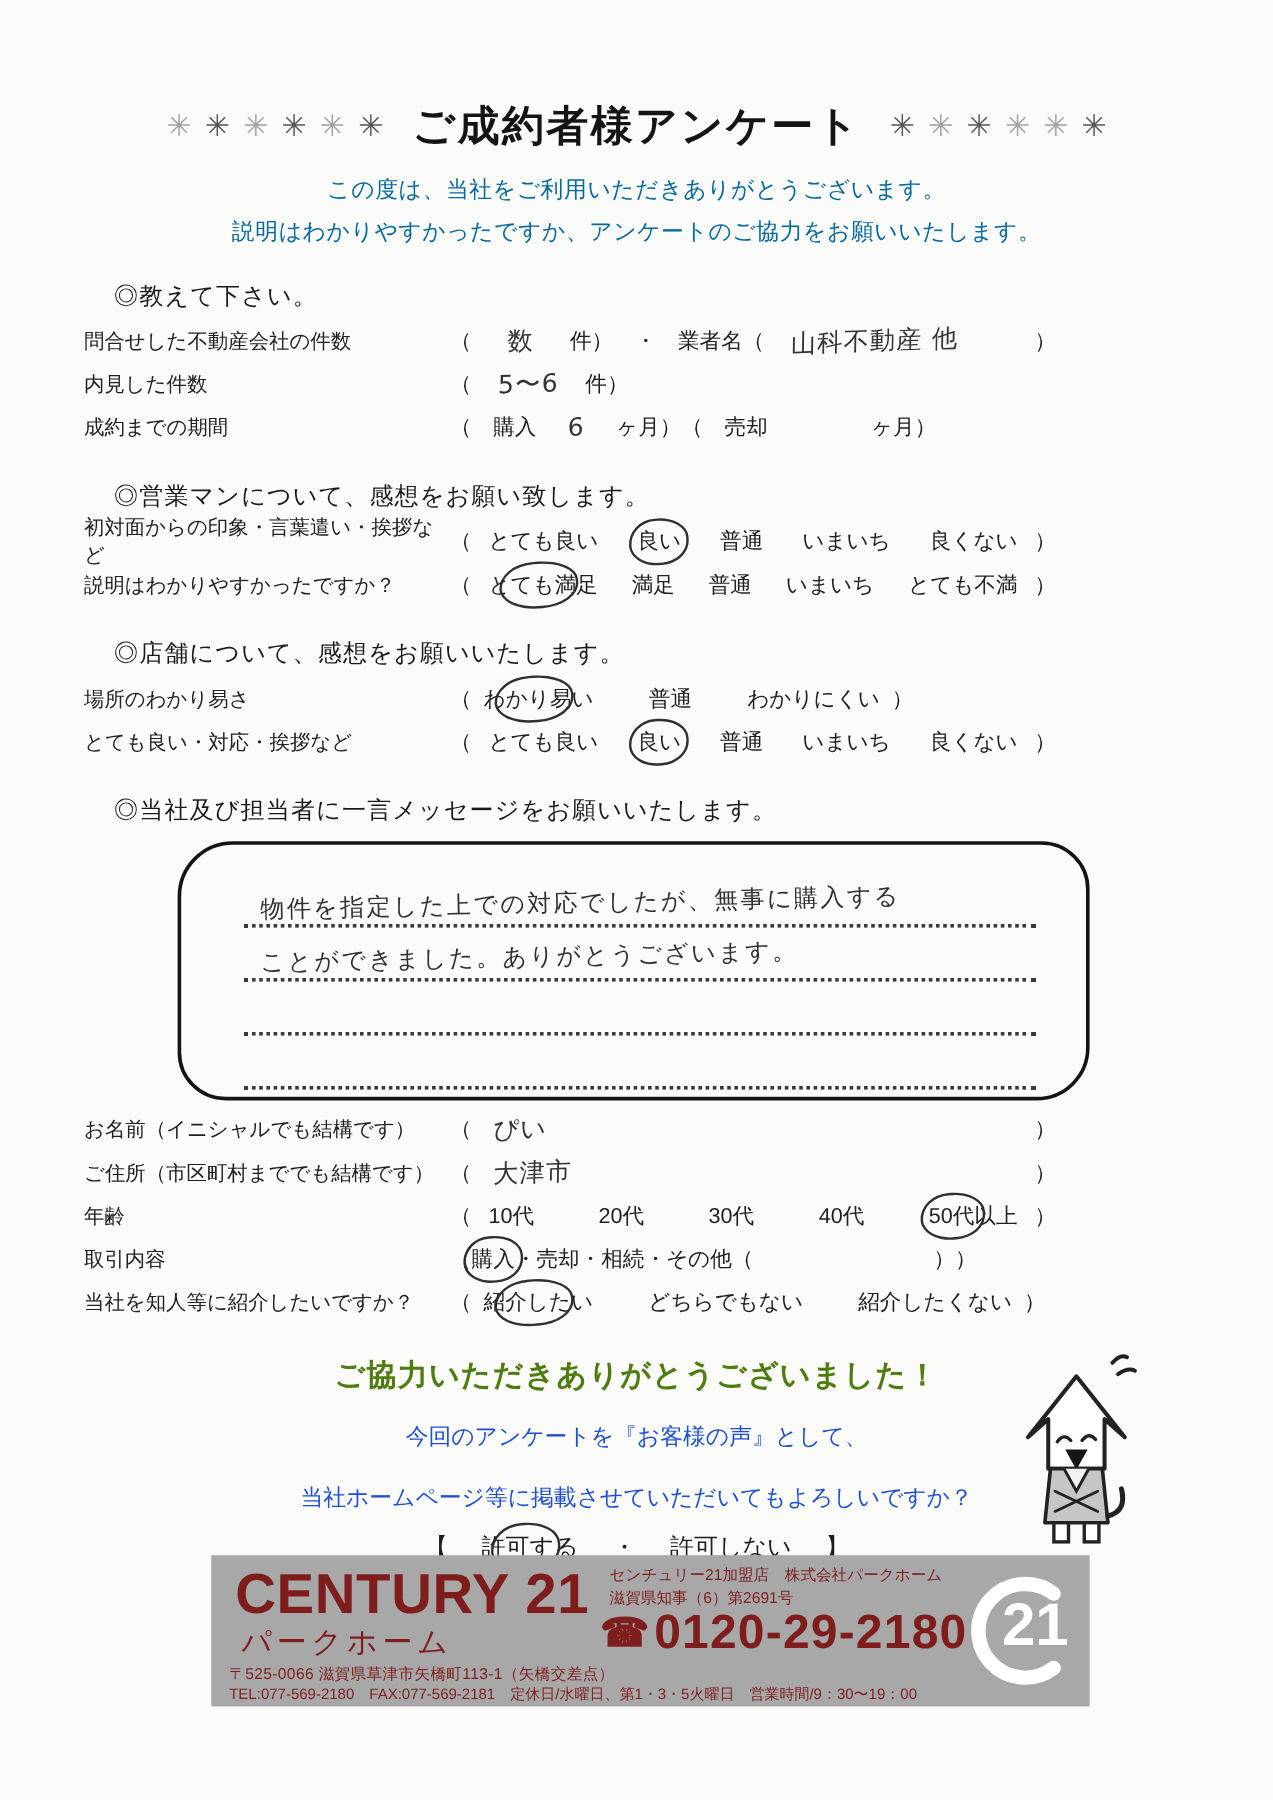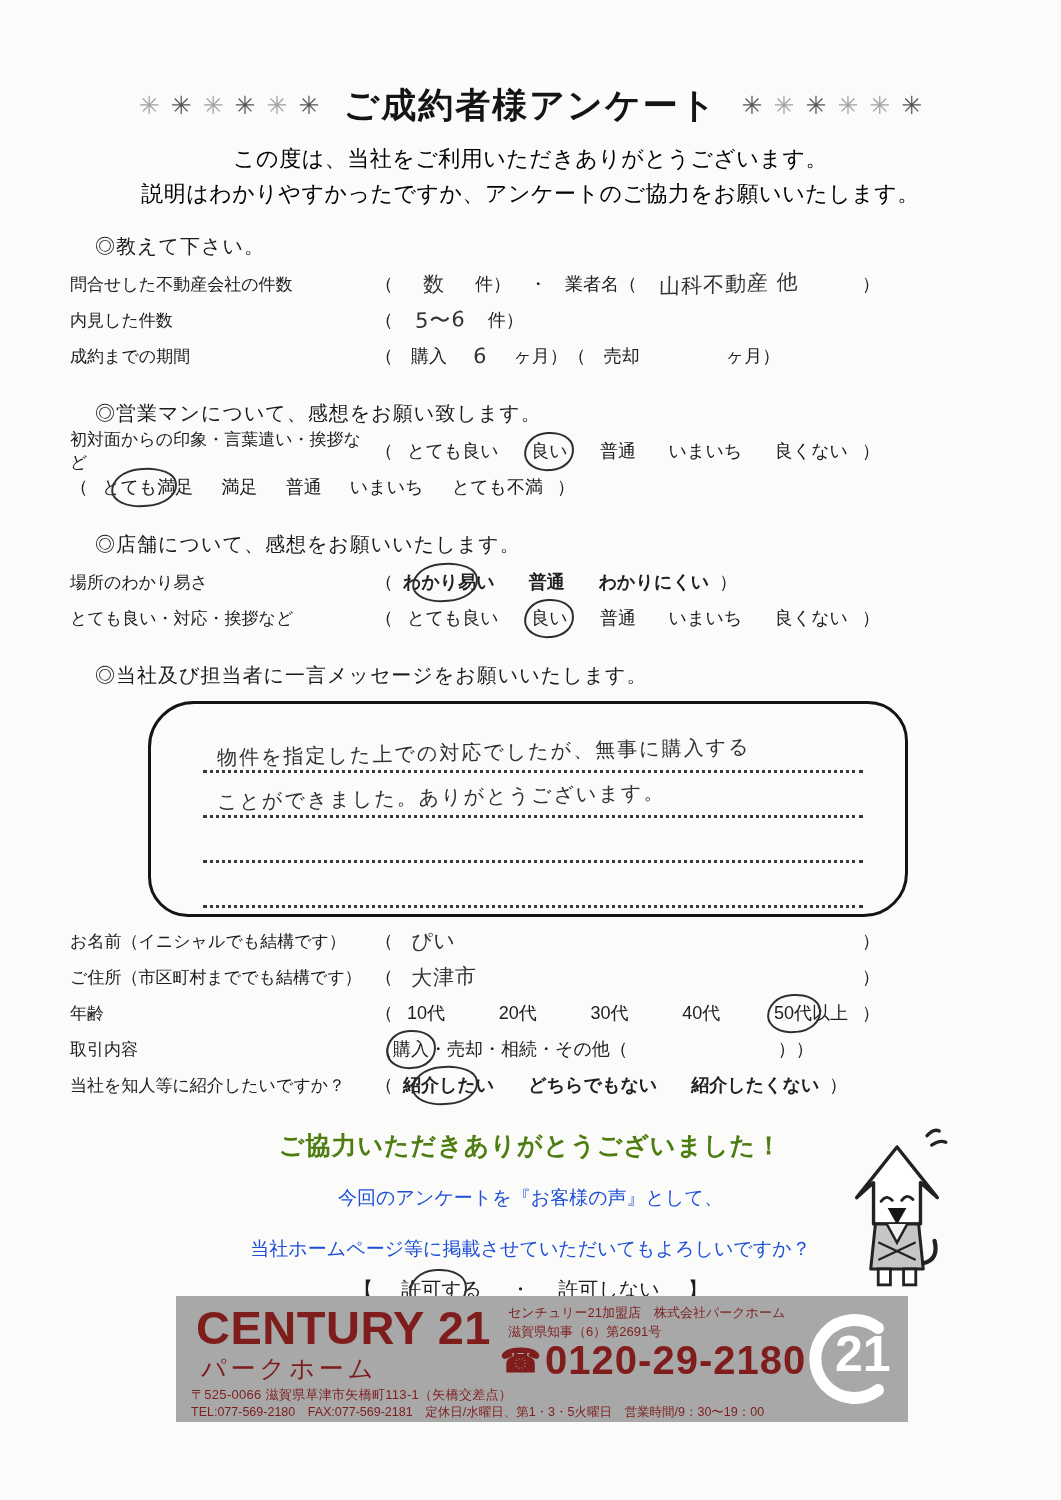--- a/index.html
+++ b/index.html
@@ -7,32 +7,32 @@
   .page { position:relative; width:1061px; height:1500px; margin:0 auto;
           background:#fbfbfa; color:#1e1e1e; overflow:hidden; }
 
   
   .hdr { padding-top:82px; text-align:center; }
   .titlebar { display:flex; justify-content:center; align-items:center; gap:24px; }
   .astgrp { display:flex; gap:11px; }
   .ast { font-size:25px; line-height:1; }
   .tone-dark { color:#555; } .tone-light { color:#a2a2a2; }
   .title { font-size:35px; font-weight:bold; letter-spacing:2px; color:#141414; }
-  .intro { margin-top:12px; font-size:22px; line-height:35px; color:#000000; letter-spacing:0.5px; }
+  .intro { margin-top:12px; font-size:19px; line-height:35px; color:#0369a1; letter-spacing:0.5px; }
 
   
   .sec-h { margin:0 0 0 95px; font-size:20px; letter-spacing:1px; color:#1a1a1a; }
   .mt1 { margin-top:22px; } .mt2 { margin-top:24px; } .mt3 { margin-top:26px; }
   .rows { margin-left:70px; margin-top:6px; }
   .row { display:flex; align-items:center; height:36px; font-size:18px; color:#202020; }
   .row-label { width:305px; flex:none; font-size:17px; }
   .row-val { display:flex; align-items:center; width:505px; }
   .row-val.autoW { width:auto; }
   .optlist { display:flex; flex:1; justify-content:space-between; padding:0 14px; }
-  .optlist.compact { flex:none; gap:34px; padding:0 10px;font-weight:bold; }
+  .optlist.compact { flex:none; gap:46px; padding:0 10px; }
   .opt { white-space:nowrap; }
   .mla { margin-left:auto; }
   .g22 { margin:0 22px; } .g26 { margin:0 26px; } .g30 { margin:0 30px; }
   .s18 { margin-left:18px; } .s86 { margin-left:86px; } .s150 { margin-left:150px; }
 
   
   .hw { font-family:"DejaVu Sans", sans-serif; font-size:21px; color:#333;
         display:inline-block; transform:rotate(-2deg) skewX(-3deg); letter-spacing:1px; }
 
   
@@ -149,20 +149,21 @@
             <span class="opt">とても良い</span>
             <span class="opt circled cp-full">良い</span>
             <span class="opt">普通</span>
             <span class="opt">いまいち</span>
             <span class="opt">良くない</span>
           </span>
         <span>）</span>
       </span>
     </div>
     <div class="row">
+      <span class="row-label">説明はわかりやすかったですか？</span>
       <span class="row-val">
         <span>（</span>
         <span class="optlist">
             <span class="opt circled cp-mid">とても満足</span>
             <span class="opt">満足</span>
             <span class="opt">普通</span>
             <span class="opt">いまいち</span>
             <span class="opt">とても不満</span>
           </span>
         <span>）</span>

